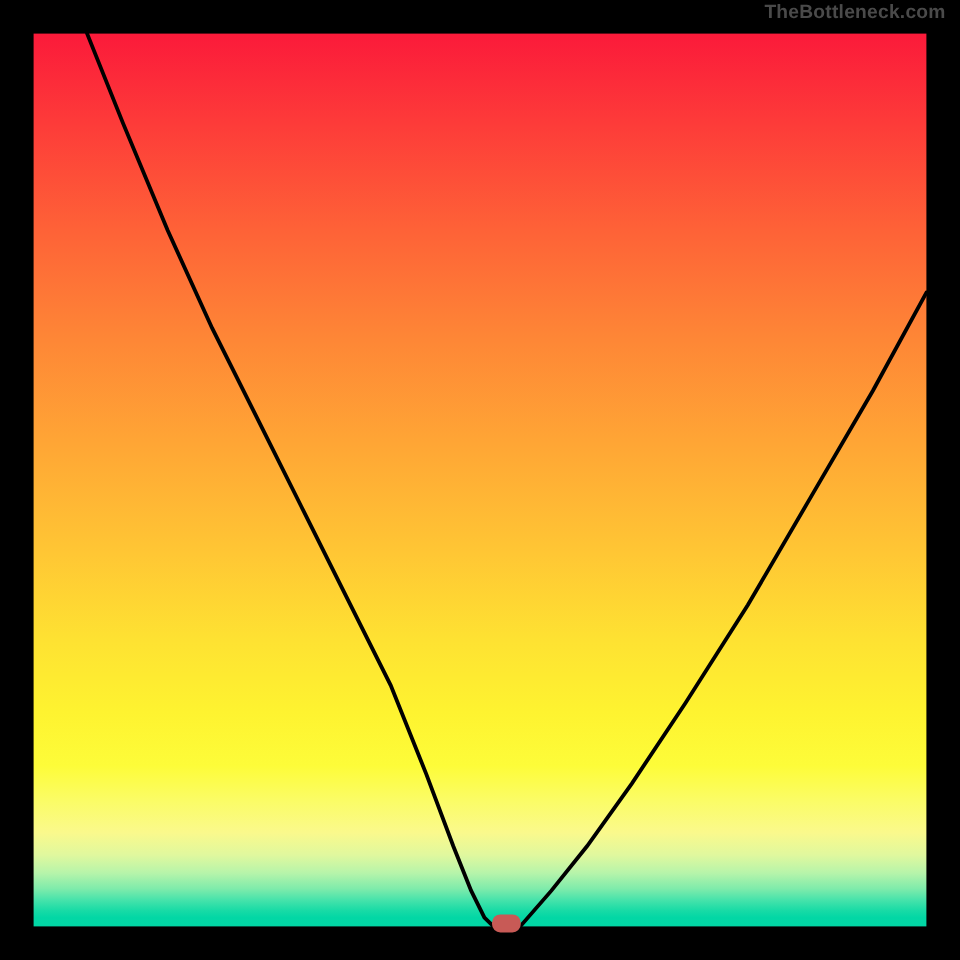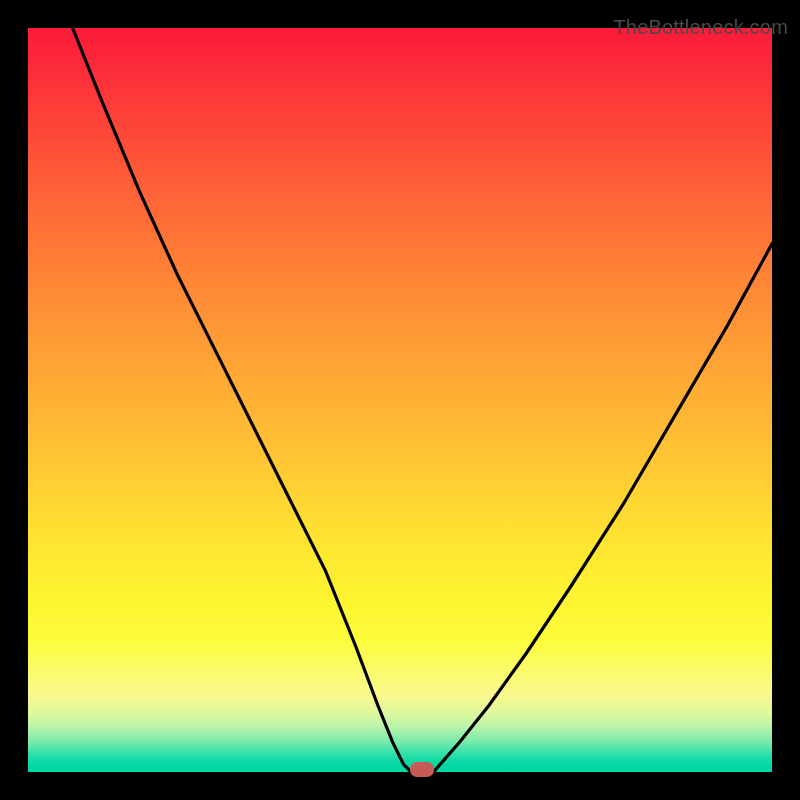--- a/index.html
+++ b/index.html
@@ -11,25 +11,25 @@
     font-family: Arial, Helvetica, sans-serif;
     overflow: hidden;
   }
   .wrap {
     position: relative;
     width: 800px;
     height: 800px;
   }
   .watermark {
     position: absolute;
-    top: 16px;
+    top: 2px;
     right: 12px;
     color: #4a4a4a;
-    font-size: 20px;
-    font-weight: normal;
+    font-size: 16px;
+    font-weight: bold;
     letter-spacing: 0.2px;
     z-index: 5;
   }
   .plot {
     position: absolute;
     left: 28px;
     top: 28px;
     width: 744px;   
     height: 744px;
     box-sizing: border-box;

